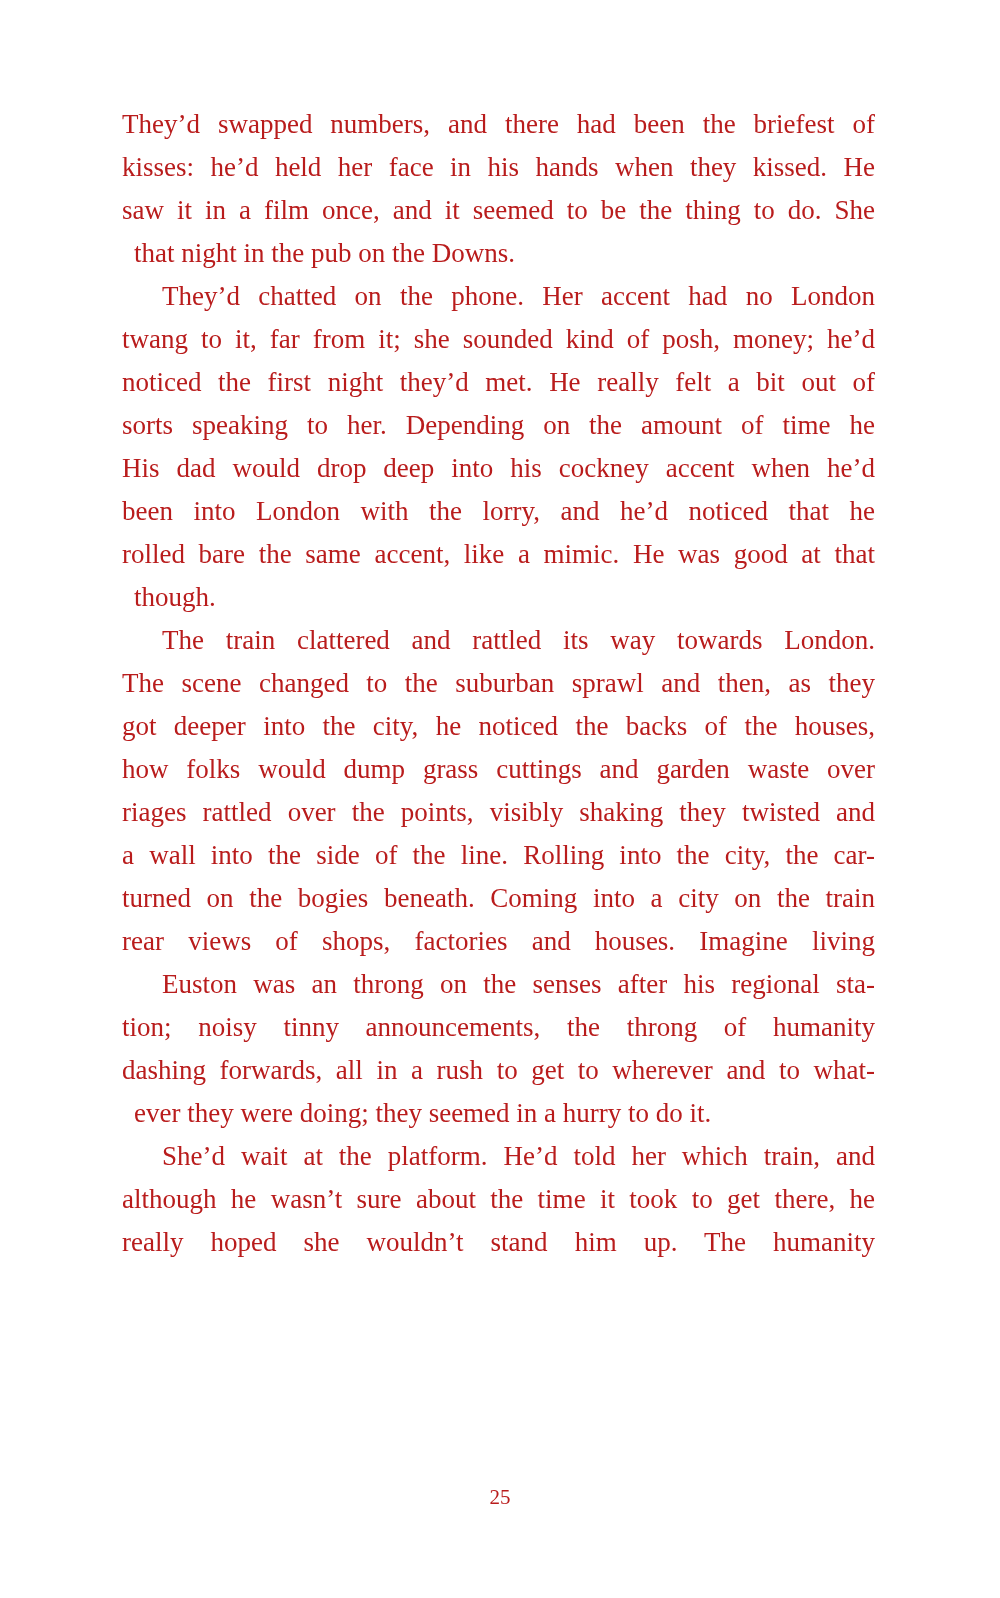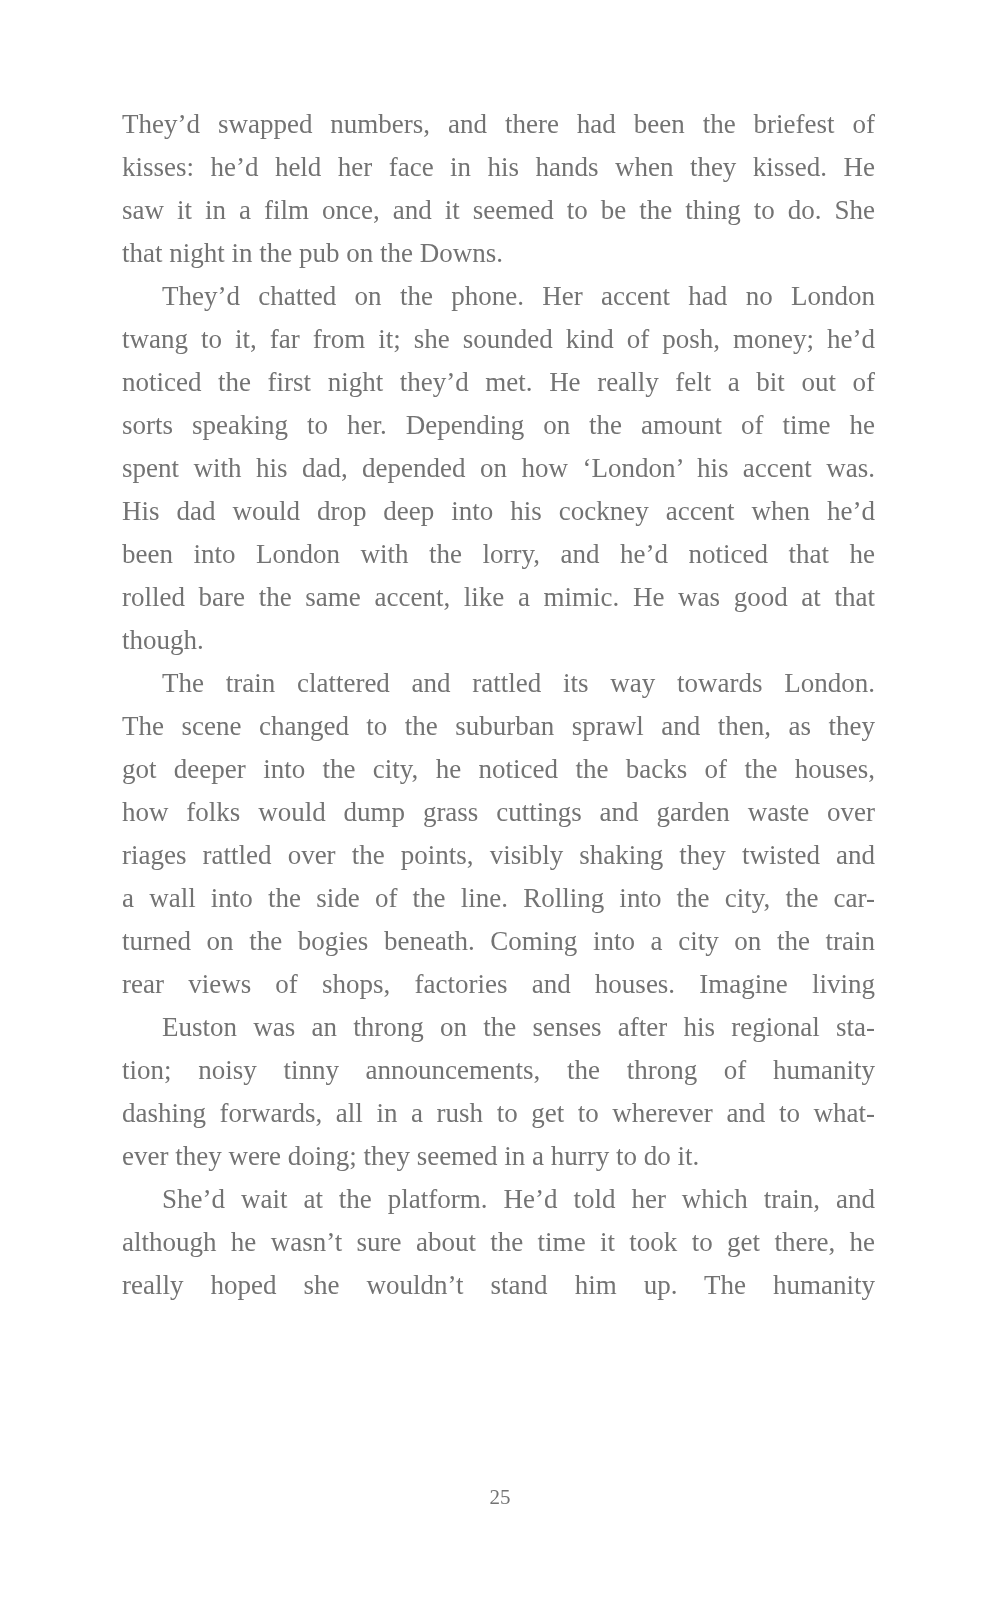--- a/index.html
+++ b/index.html
@@ -6,21 +6,21 @@
     margin: 0;
     padding: 0;
     background: #ffffff;
   }
   .page {
     position: relative;
     width: 1000px;
     height: 1598px;
     background: #ffffff;
     font-family: "Liberation Serif", "DejaVu Serif", serif;
-    color: #737373;
+    color: #b91c1c;
     overflow: hidden;
   }
   .text-block {
     position: absolute;
     left: 122px;
     top: 103px;
     width: 753px;
     font-size: 27px;
     line-height: 43px;
   }
@@ -30,20 +30,21 @@
   }
   .line {
     height: 43px;
     overflow: hidden;
     text-align: justify;
     text-align-last: justify;
     white-space: normal;
   }
   .line.last {
     text-align-last: left;
+    margin-left: 12px;
   }
   .line.indent {
     text-indent: 40px;
   }
   .page-number {
     position: absolute;
     top: 1481px;
     left: 0;
     width: 1000px;
     text-align: center;
@@ -60,21 +61,20 @@
         <div class="line">They’d swapped numbers, and there had been the briefest of</div>
         <div class="line">kisses: he’d held her face in his hands when they kissed. He</div>
         <div class="line">saw it in a film once, and it seemed to be the thing to do. She</div>
         <div class="line last">that night in the pub on the Downs.</div>
       </div>
       <div class="paragraph">
         <div class="line indent">They’d chatted on the phone. Her accent had no London</div>
         <div class="line">twang to it, far from it; she sounded kind of posh, money; he’d</div>
         <div class="line">noticed the first night they’d met. He really felt a bit out of</div>
         <div class="line">sorts speaking to her. Depending on the amount of time he</div>
-        <div class="line">spent with his dad, depended on how ‘London’ his accent was.</div>
         <div class="line">His dad would drop deep into his cockney accent when he’d</div>
         <div class="line">been into London with the lorry, and he’d noticed that he</div>
         <div class="line">rolled bare the same accent, like a mimic. He was good at that</div>
         <div class="line last">though.</div>
       </div>
       <div class="paragraph">
         <div class="line indent">The train clattered and rattled its way towards London.</div>
         <div class="line">The scene changed to the suburban sprawl and then, as they</div>
         <div class="line">got deeper into the city, he noticed the backs of the houses,</div>
         <div class="line">how folks would dump grass cuttings and garden waste over</div>

